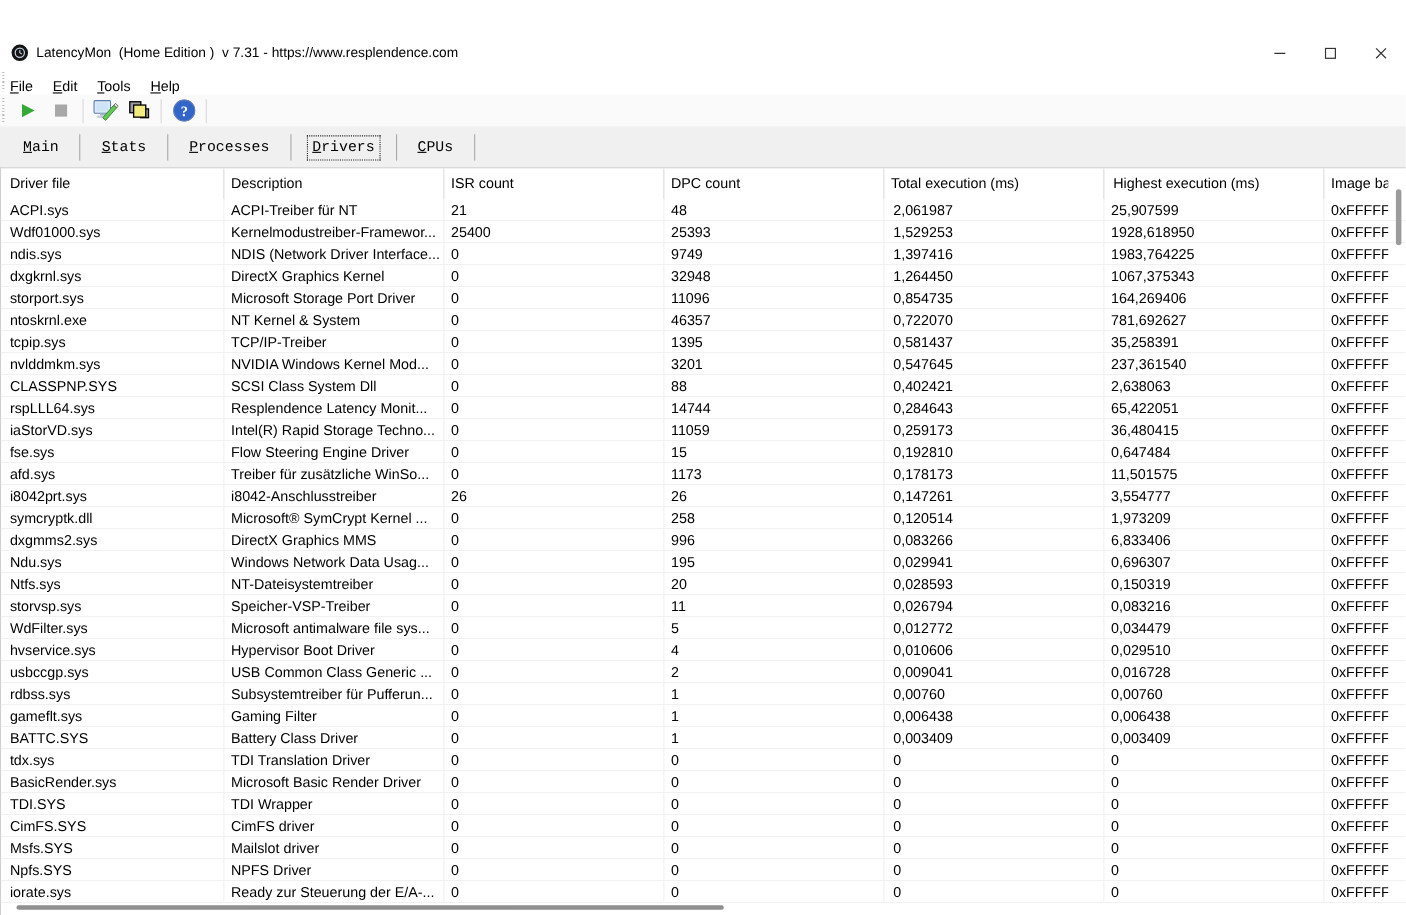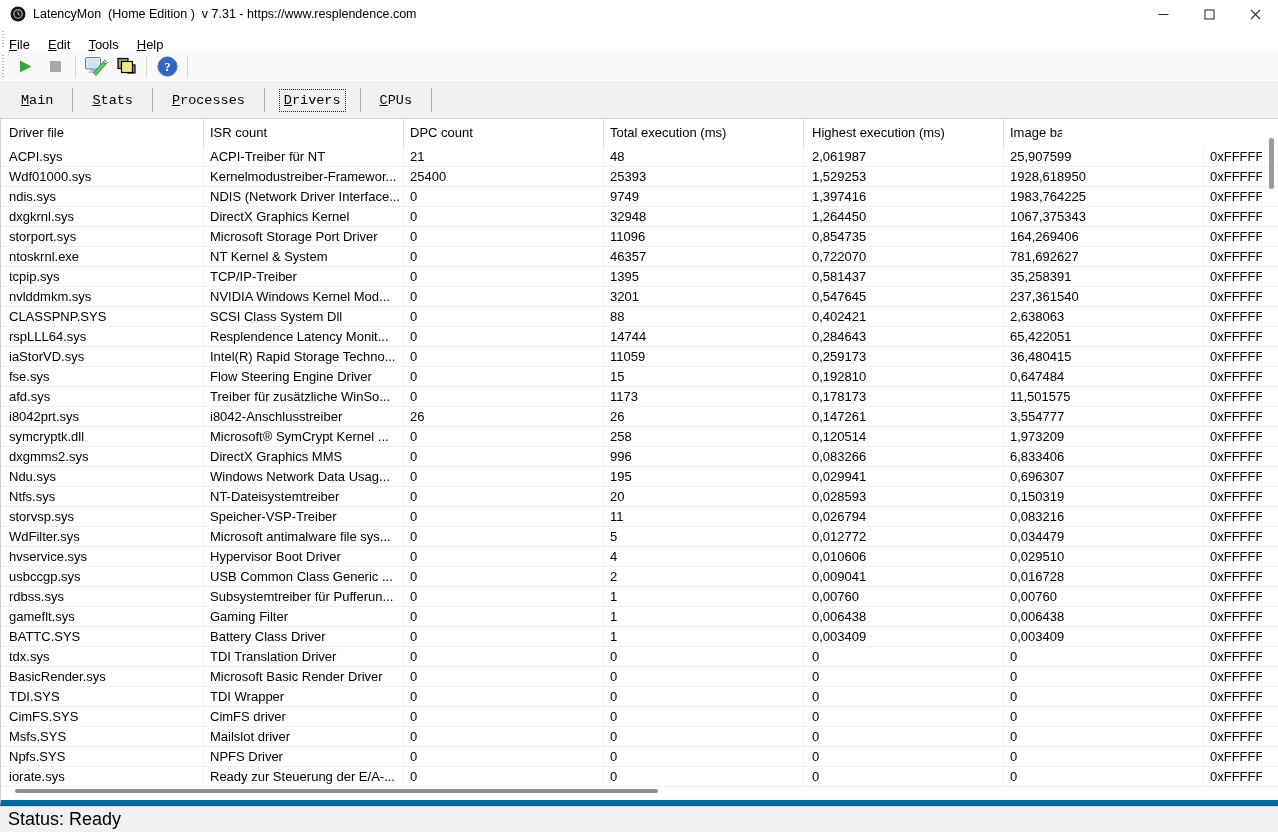--- a/index.html
+++ b/index.html
@@ -1,21 +1,21 @@
 <!DOCTYPE html>
 <html><head>
 <meta charset="utf-8">
 <style>
   * { margin:0; padding:0; box-sizing:border-box; }
   html,body { width:1278px; height:832px; overflow:hidden; background:#fff;
               font-family:"Liberation Sans", sans-serif; color:#000; }
   .window { width:1278px; height:832px; display:flex; flex-direction:column; background:#fff; }
 
   
-  .titlebar { height:28px; background:#ffffff; display:flex; align-items:center; flex:0 0 auto; }
+  .titlebar { height:28px; background:#ffffff; display:flex; align-items:center; flex:0 0 auto;margin-top:34px; }
   .app-icon { margin-left:10px; width:16px; height:16px; display:flex; align-items:center; }
   .title { margin-left:7px; font-size:12.5px; white-space:pre; }
   .win-controls { margin-left:auto; display:flex; height:28px; }
   .win-btn { width:46px; height:28px; display:flex; align-items:center; justify-content:center; }
 
   
   .menubar { height:24px; background:#ffffff; display:flex; align-items:center; position:relative; flex:0 0 auto; }
   .gripper { position:absolute; left:2px; top:3px; bottom:3px; width:2px;
              background:repeating-linear-gradient(to bottom,#bdbdbd 0 1px,transparent 1px 3px); }
   .menu-item { padding:0 9px; font-size:13px; height:100%; display:flex; align-items:flex-end; cursor:default; }
@@ -171,20 +171,21 @@
     <div class="tab-sep"></div>
     <div class="tab">
         <span class="tab-label accel">CPUs</span>
       </div>
     <div class="tab-sep"></div>
   </div>
 
   <div class="table-wrap">
     <div class="thead">
       <div class="th c0">Driver file</div>
+      <div class="th c1">Description</div>
       <div class="th c2">ISR count</div>
       <div class="th c3">DPC count</div>
       <div class="th c5">Total execution (ms)</div>
       <div class="th c4">Highest execution (ms)</div>
       <div class="th c6">Image base</div>
     </div>
     <div class="tbody">
   <div class="tr">
     <div class="td c0">ACPI.sys</div>
     <div class="td c1">ACPI-Treiber für NT</div>

